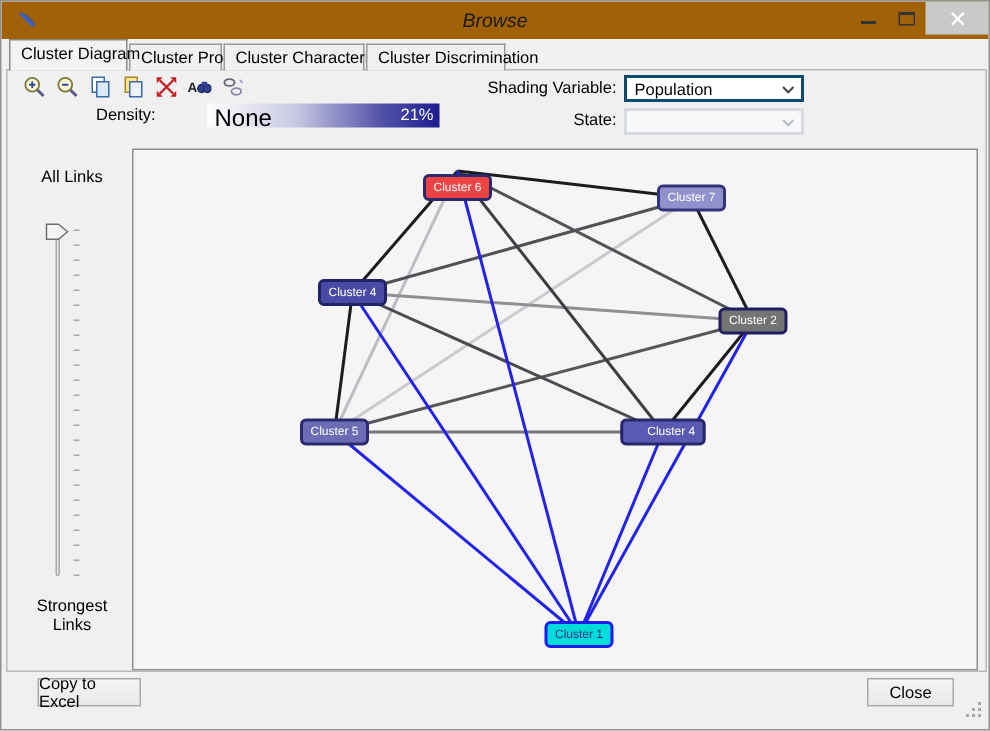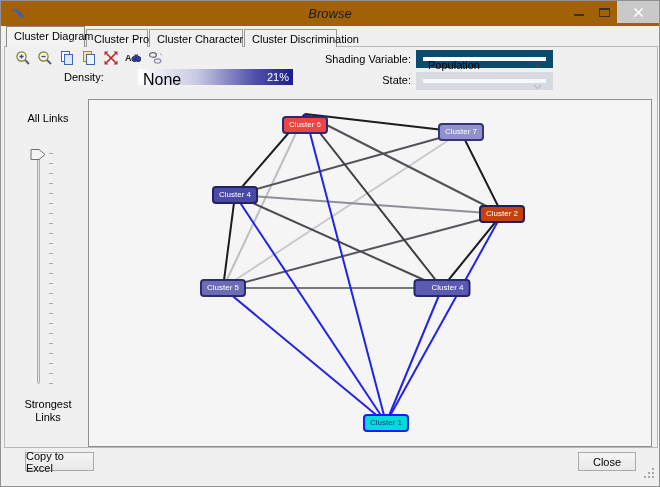--- a/index.html
+++ b/index.html
@@ -24,21 +24,21 @@
   .tab.active { height:21px; background:#f3f3f3; z-index:6; border-color:#8a8a8a; }
   .tabpage { position:absolute; left:3px; top:45px; width:654px; height:402px; border:1px solid #b9b9b9; background:#f0f0f0; }
 
   
   .toolbar { position:absolute; left:13px; top:48px; display:flex; gap:4px; z-index:7; }
   .tool { width:18px; height:17px; display:flex; align-items:center; justify-content:center; }
 
   .lbl { position:absolute; font-size:11px; color:#000; z-index:7;text-align:right; }
   .rlbl { text-align:right; }
 
-  .combo { position:absolute; left:415px; width:137px; height:18px; background:#ffffff; border:7px solid #0c4a6e; font-size:11px; color:#000; padding:2px 16px 0 5px; z-index:7; }
+  .combo { position:absolute; left:415px; width:120px; height:18px; background:#ffffff; border:2px solid #0c4a6e; font-size:11px; color:#000; padding:2px 16px 0 5px; z-index:7; }
   .combo .chev { position:absolute; right:4px; top:5px; }
   .combo.disabled { background:#f7f8fa; border-color:#d7dae1; color:#9aa0aa; }
 
   .densitybar { position:absolute; left:137px; top:68px; width:155px; height:16px; z-index:7; }
   .densitybar .none { position:absolute; left:5px; top:2px; font-size:16px; color:#000; }
   .densitybar .val { position:absolute; right:4px; top:2px; font-size:11px; color:#ffffff; }
 
   
   .all-links { position:absolute; left:16px; top:111px; width:62px; font-size:11px; text-align:center; color:#000; }
   .strongest { position:absolute; left:16px; top:397px; width:62px; font-size:11px; text-align:center; color:#000; line-height:1.15; }
@@ -212,21 +212,21 @@
         <line x1="372" y1="32" x2="413" y2="114" stroke="#1c1c1f" stroke-width="2"></line>
         <line x1="146" y1="95" x2="134" y2="188" stroke="#1c1c1f" stroke-width="2"></line>
         <line x1="413" y1="114" x2="353" y2="188" stroke="#1c1c1f" stroke-width="2"></line>
         <line x1="297" y1="323" x2="134" y2="188" stroke="#2222e8" stroke-width="2"></line>
         <line x1="297" y1="323" x2="146" y2="95" stroke="#2222e8" stroke-width="2"></line>
         <line x1="297" y1="323" x2="216" y2="14" stroke="#2222e8" stroke-width="2"></line>
         <line x1="297" y1="323" x2="353" y2="188" stroke="#2222e8" stroke-width="2"></line>
         <line x1="297" y1="323" x2="413" y2="114" stroke="#2222e8" stroke-width="2"></line>
       </svg>
   <div class="node" style="left: 297px; top: 323px; background: rgb(0, 220, 216); border-color: rgb(28, 28, 240); color: rgb(34, 51, 136);">Cluster 1</div>
-      <div class="node" style="left: 413px; top: 114px; background: #c2410c; border-color: rgb(31, 31, 96); color: rgb(255, 255, 255);">Cluster 2</div>
+      <div class="node" style="left: 413px; top: 114px; background: #737373; border-color: rgb(31, 31, 96); color: rgb(255, 255, 255);">Cluster 2</div>
       <div class="node" style="left: 146px; top: 95px; background: rgb(74, 74, 166); border-color: rgb(34, 34, 102); color: rgb(255, 255, 255);">Cluster 4</div>
       <div class="node" style="left: 353px; top: 188px; background: rgb(90, 90, 178); border-color: rgb(38, 38, 106); color: rgb(255, 255, 255); padding-left: 16px;">Cluster 4</div>
       <div class="node" style="left: 134px; top: 188px; background: rgb(108, 108, 180); border-color: rgb(42, 42, 110); color: rgb(255, 255, 255);">Cluster 5</div>
       <div class="node" style="left: 216px; top: 25px; background: #ef4444; border-color: rgb(42, 42, 110); color: rgb(255, 255, 255);">Cluster 6</div>
       <div class="node" style="left: 372px; top: 32px; background: rgb(145, 145, 205); border-color: rgb(52, 52, 122); color: rgb(255, 255, 255);">Cluster 7</div>
     </div>
 
   <div class="btn copybtn">Copy to Excel</div>
   <div class="btn closebtn2">Close</div>
   <svg class="grip" width="11" height="11" viewBox="0 0 11 11">

